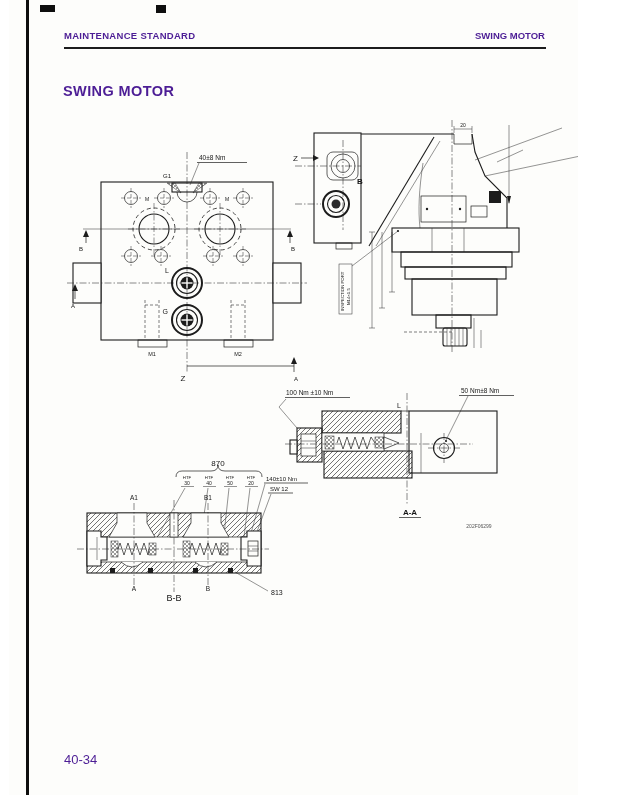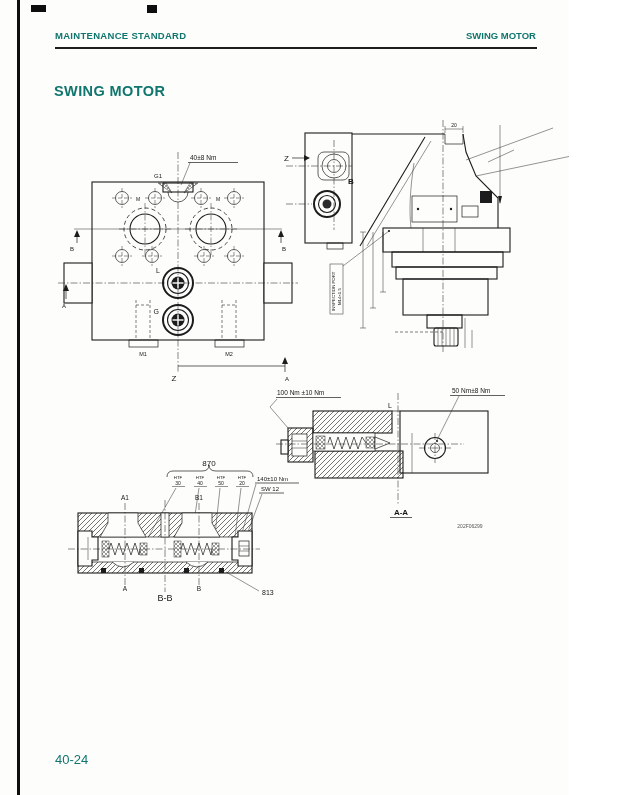--- a/index.html
+++ b/index.html
@@ -1,19 +1,20 @@
 <!DOCTYPE html>
 <html><head>
 <meta charset="utf-8">
 <style>
   html,body { margin:0; padding:0; background:#ffffff; }
   .page {
     position:relative; width:569px; height:795px;
-    background:#fdfdfb; overflow:hidden; color:#0f766e;
+    background:#fdfdfb; overflow:hidden; color:#4c1d95;
     font-family:"Liberation Sans", sans-serif;
+    margin-left:9px;
   }
   .artifact { position:absolute; background:#0e0e0e; }
   .edge-r { position:absolute; background:#d8d8d4; }
   .hdr-left  { position:absolute; left:55px;  top:30px; font-size:9.5px; font-weight:bold; letter-spacing:.3px; }
   .hdr-right { position:absolute; left:436px; top:30px; width:100px; text-align:right; font-size:9.5px; font-weight:bold; }
   .hdr-rule  { position:absolute; left:55px; top:47px; width:482px; height:2px; background:#1c1c1c; }
   .doc-title { position:absolute; left:54px; top:83px; font-size:14.5px; font-weight:bold; letter-spacing:.4px; }
   .page-num  { position:absolute; left:55px; top:752px; font-size:13px; }
   svg.fig { position:absolute; left:0; top:0; }
   svg text { font-family:"Liberation Sans", sans-serif; fill:#161616; }
@@ -370,14 +371,14 @@
       <line x1="165" y1="500" x2="165" y2="592" class="cl"></line>
 
       <text x="125" y="591" text-anchor="middle" class="t65">A</text>
       <text x="199" y="591" text-anchor="middle" class="t65">B</text>
       <text x="165" y="601" text-anchor="middle" class="t9">B-B</text>
       <text x="262" y="595" class="t7">813</text>
       <line x1="259" y1="591" x2="226" y2="572" class="s05"></line>
     </g>
   </svg>
 
-  <div class="page-num">40-24</div>
+  <div class="page-num">40-34</div>
 </div>
 
 </body></html>

